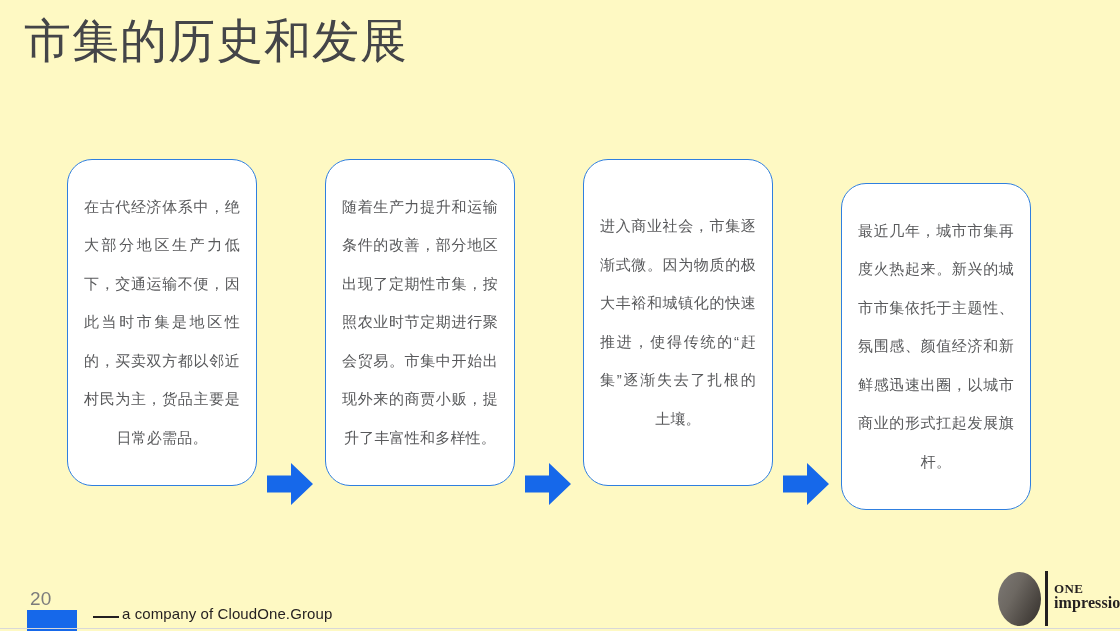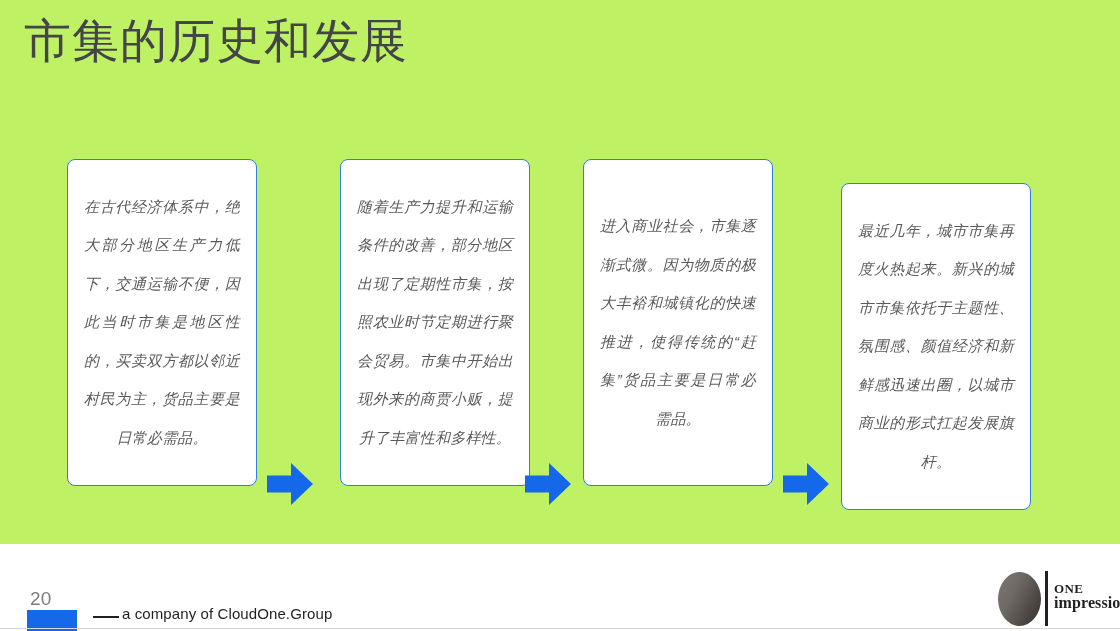--- a/index.html
+++ b/index.html
@@ -11,22 +11,22 @@
     height: 631px;
     background: #ffffff;
     font-family: "Liberation Sans", "DejaVu Sans", sans-serif;
     overflow: hidden;
     position: relative;
   }
 
   #slide {
     position: relative;
     width: 1120px;
-    height: 544px;
-    background: #bef264;
+    height: 631px;
+    background: #fef9c3;
   }
 
   
   .slide-title {
     position: absolute;
     left: 24px;
     top: 10px;
     font-size: 47px;
     line-height: 62px;
     font-weight: 300;
@@ -44,41 +44,40 @@
     height: 328px;
   }
 
   .flow-card {
     position: absolute;
     top: 0;
     width: 190px;
     height: 327px;
     box-sizing: border-box;
     border: 1.4px solid #2f7fe0;
-    border-radius: 8px;
+    border-radius: 25px;
     background: #ffffff;
     display: flex;
     align-items: center;
     justify-content: flex-end;
     padding: 8px 16px;
-    font-style: italic;
   }
 
   .flow-card .card-text {
     font-size: 15px;
     line-height: 38.5px;
     color: #58595b;
     text-align: justify;
     text-align-last: center;
     letter-spacing: 0.2px;
     width: 100%;
   }
 
   .card-1 { left: 67px; }
-  .card-2 { left: 340px; }
+  .card-2 { left: 325px; }
   .card-3 { left: 583px; }
   .card-4 { left: 841px; margin-top: 24px; }
 
   
   .flow-arrow {
     position: absolute;
     top: 303px;
     width: 46px;
     height: 44px;
   }
@@ -212,21 +211,21 @@
       <div class="card-text">随着生产力提升和运输条件的改善，部分地区出现了定期性市集，按照农业时节定期进行聚会贸易。市集中开始出现外来的商贾小贩，提升了丰富性和多样性。</div>
     </div>
 
     <div class="flow-arrow arrow-2">
       <svg viewBox="0 0 46 44" width="46" height="44" aria-hidden="true">
         <polygon points="0,13.5 24,13.5 24,1 46,22 24,43 24,30.5 0,30.5" fill="#1668ea"></polygon>
       </svg>
     </div>
 
     <div class="flow-card card-3">
-      <div class="card-text">进入商业社会，市集逐渐式微。因为物质的极大丰裕和城镇化的快速推进，使得传统的“赶集”货品主要是日常必需品。</div>
+      <div class="card-text">进入商业社会，市集逐渐式微。因为物质的极大丰裕和城镇化的快速推进，使得传统的“赶集”逐渐失去了扎根的土壤。</div>
     </div>
 
     <div class="flow-arrow arrow-3">
       <svg viewBox="0 0 46 44" width="46" height="44" aria-hidden="true">
         <polygon points="0,13.5 24,13.5 24,1 46,22 24,43 24,30.5 0,30.5" fill="#1668ea"></polygon>
       </svg>
     </div>
 
     <div class="flow-card card-4">
       <div class="card-text">最近几年，城市市集再度火热起来。新兴的城市市集依托于主题性、氛围感、颜值经济和新鲜感迅速出圈，以城市商业的形式扛起发展旗杆。</div>

